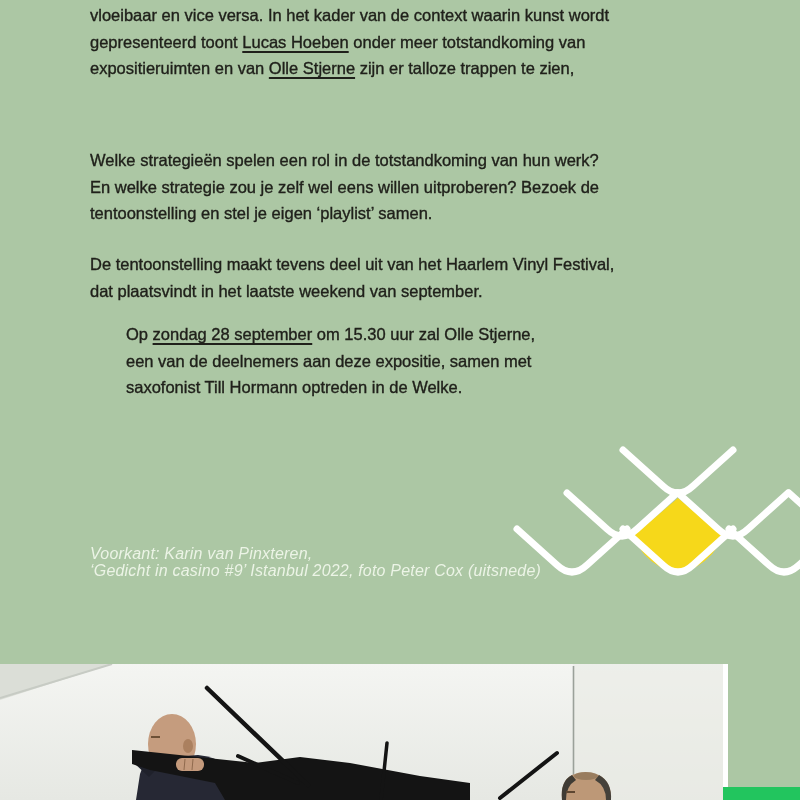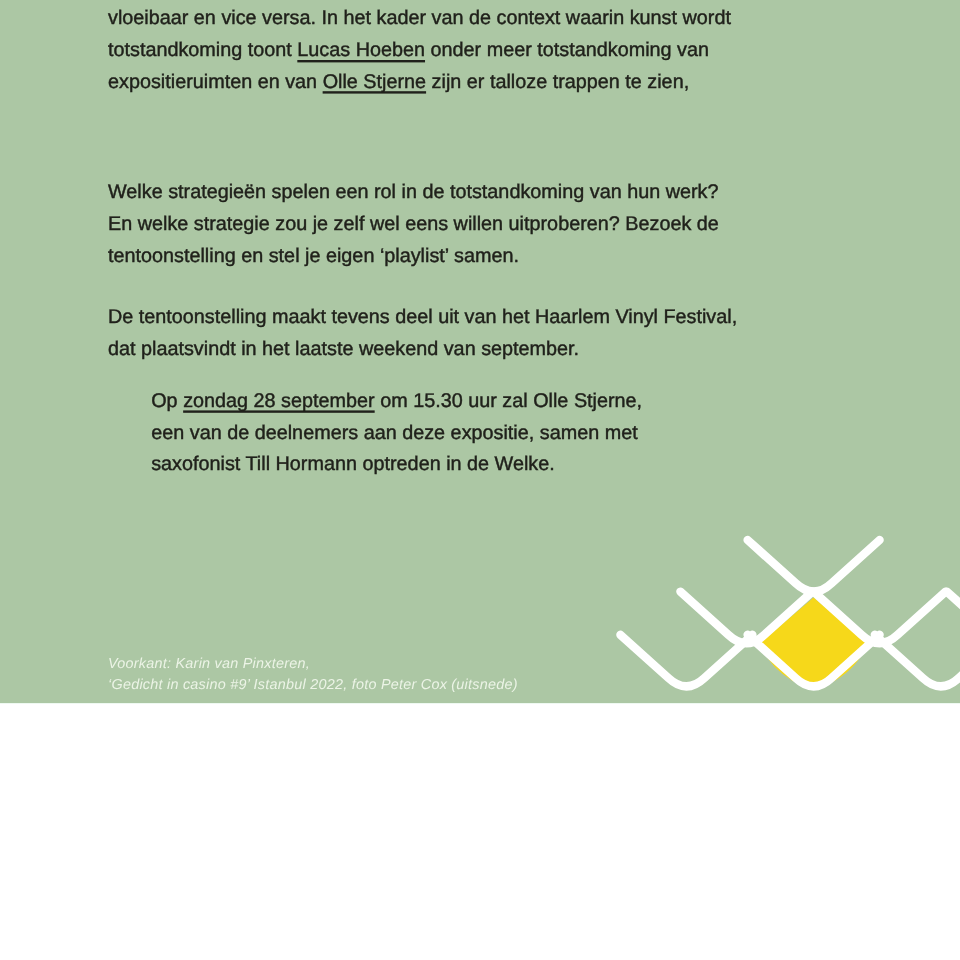--- a/index.html
+++ b/index.html
@@ -1,39 +1,39 @@
 <!DOCTYPE html>
 <html><head>
 <meta charset="utf-8">
 <style>
   html,body{margin:0;padding:0;background:#ffffff;}
-  .page{position:relative;width:800px;height:586px;background:#22c55e;overflow:hidden;
+  .page{position:relative;width:800px;height:800px;background:#22c55e;overflow:hidden;
         font-family:"Liberation Sans",sans-serif;}
   .flyer{position:absolute;left:0;top:0;width:800px;height:787px;background:#acc7a4;}
   .para{position:absolute;left:90px;width:630px;color:#20211b;font-size:16.5px;
         line-height:26.6px;letter-spacing:0px;-webkit-text-stroke:0.35px #20211b;}
   .para .line{white-space:nowrap;}
   .para .u, .caption .u{text-decoration:underline;text-underline-offset:3px;text-decoration-thickness:1.5px;}
   .p0{top:2px;} .p1{top:147px;} .p2{top:251px;} .p3{top:321px;}
   .caption{position:absolute;left:90px;top:545px;color:rgba(241,247,236,0.92);
-           font-size:12px;line-height:17px;font-style:italic;letter-spacing:0.2px;}
+           font-size:16px;line-height:17px;font-style:italic;letter-spacing:0.2px;}
   .motif{position:absolute;left:480px;top:428px;width:320px;height:177px;}
   .photo-gap{position:absolute;left:723px;top:664px;width:5px;height:123px;background:#ffffff;}
   .photo{position:absolute;left:0;top:664px;width:723px;height:136px;}
 </style>
 </head>
 <body>
 
 <div class="page">
 
   <section class="flyer" style="background: rgb(172, 199, 164);">
 
     <div class="para p0" style="color: rgb(32, 33, 27);">
         <div class="line"><span>vloeibaar en vice versa. In het kader van de context waarin kunst wordt</span></div>
-        <div class="line"><span>totstandkoming toont </span><span class="u">Lucas Hoeben</span><span> onder meer totstandkoming van</span></div>
+        <div class="line"><span>gepresenteerd toont </span><span class="u">Lucas Hoeben</span><span> onder meer totstandkoming van</span></div>
         <div class="line"><span>expositieruimten en van </span><span class="u">Olle Stjerne</span><span> zijn er talloze trappen te zien,</span></div>
       </div>
     <div class="para p2" style="color: rgb(32, 33, 27);">
         <div class="line"><span>De tentoonstelling maakt tevens deel uit van het Haarlem Vinyl Festival,</span></div>
         <div class="line"><span>dat plaatsvindt in het laatste weekend van september.</span></div>
       </div>
     <div class="para p1" style="color: rgb(32, 33, 27);">
         <div class="line"><span>Welke strategieën spelen een rol in de totstandkoming van hun werk?</span></div>
         <div class="line"><span>En welke strategie zou je zelf wel eens willen uitproberen? Bezoek de</span></div>
         <div class="line"><span>tentoonstelling en stel je eigen ‘playlist’ samen.</span></div>

